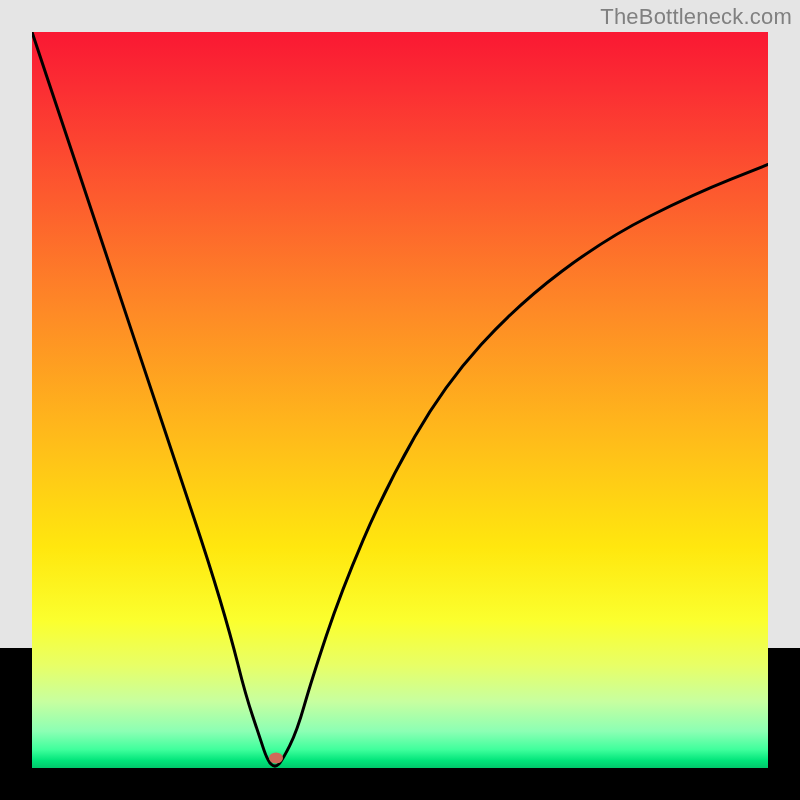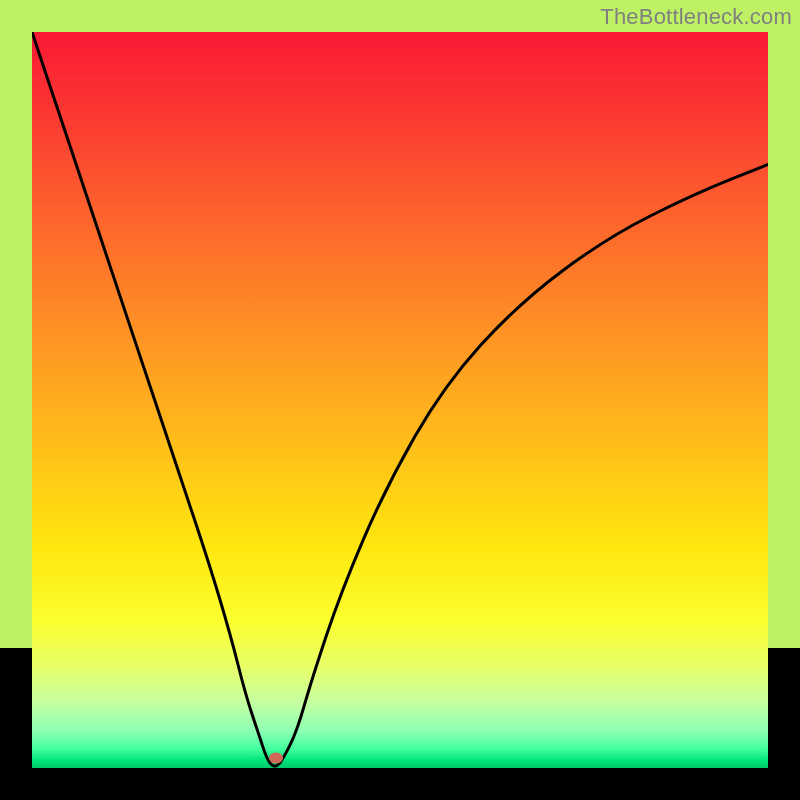--- a/index.html
+++ b/index.html
@@ -8,21 +8,21 @@
     width: 800px;
     height: 800px;
     background: #000;
     overflow: hidden;
     font-family: Arial, Helvetica, sans-serif;
   }
   .frame {
     position: relative;
     width: 800px;
     height: 648px;
-    background: #bef264;
+    background: #e5e5e5;
   }
   .plot {
     position: absolute;
     left: 32px;
     top: 32px;
     width: 736px;
     height: 736px;
     
     background: linear-gradient(
       to bottom,

